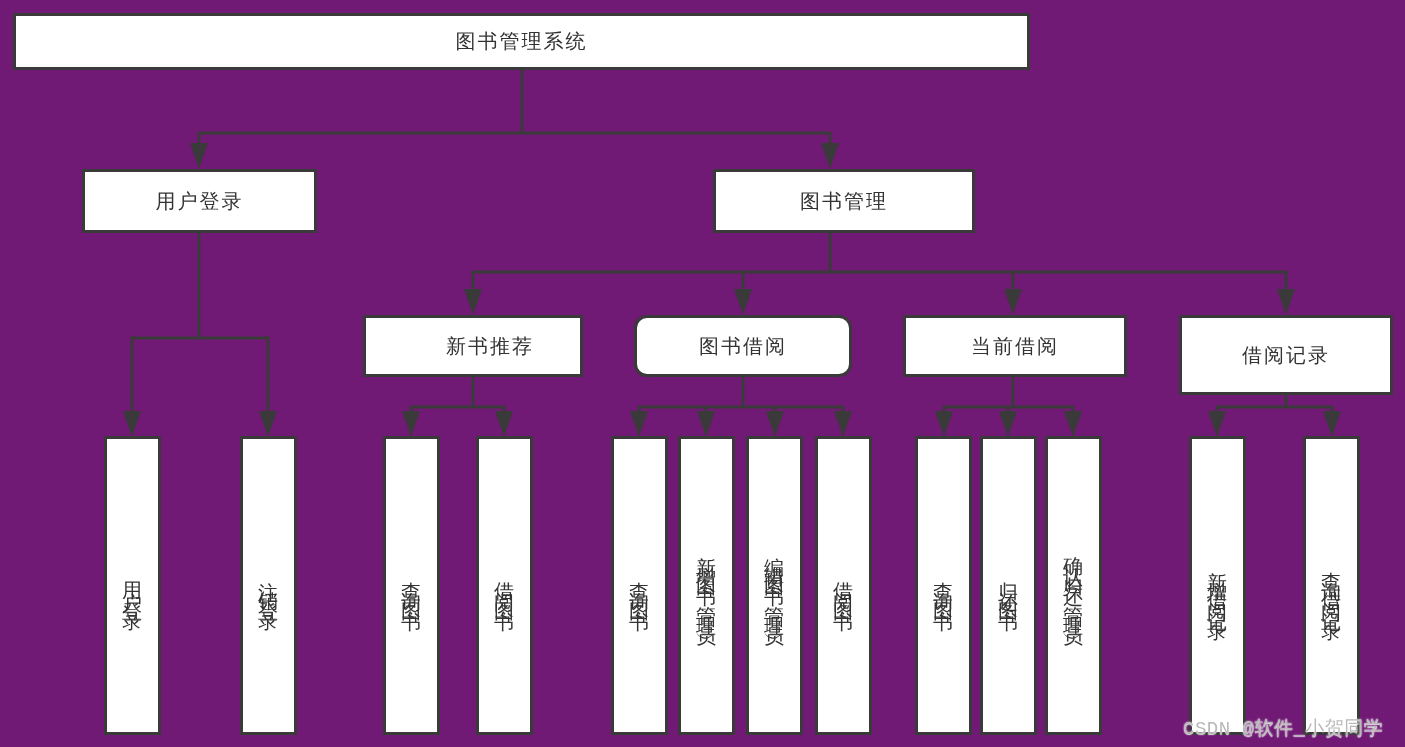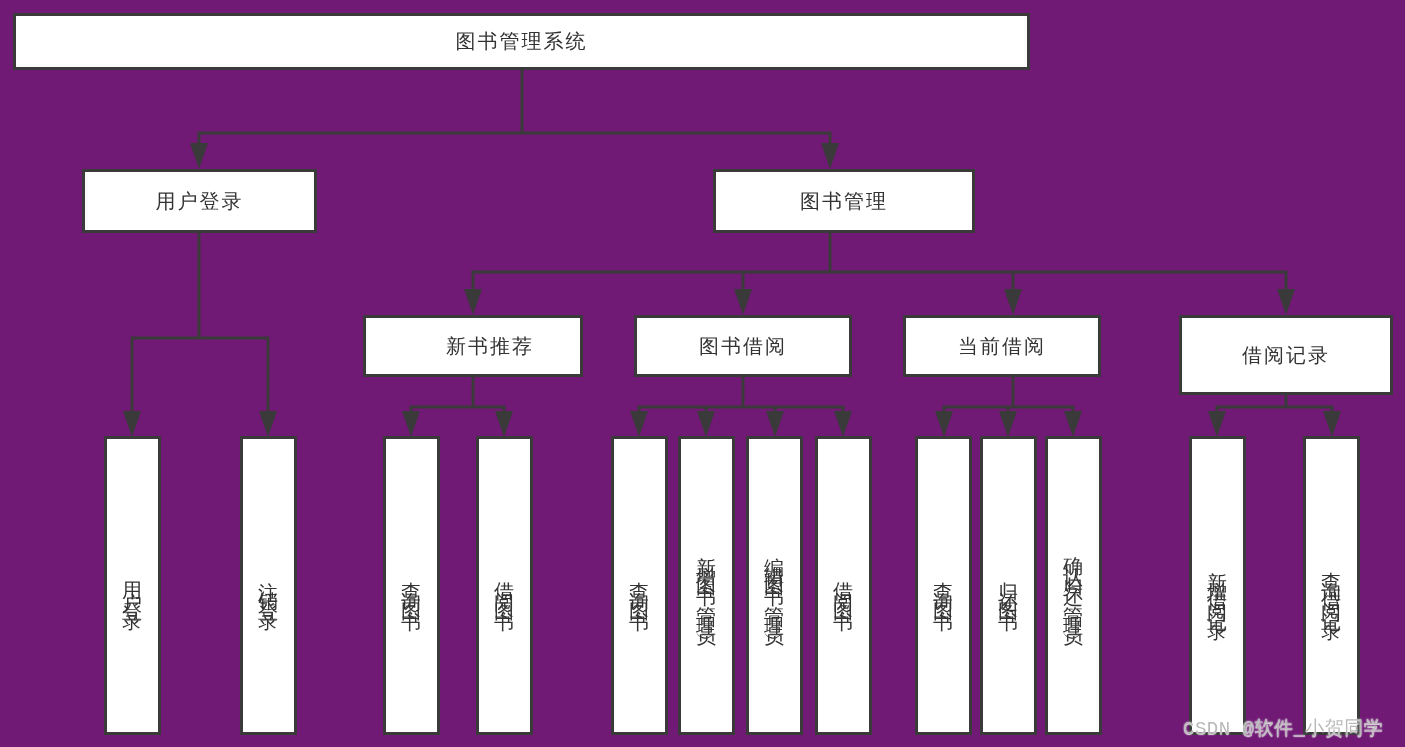--- a/index.html
+++ b/index.html
@@ -128,24 +128,24 @@
   <div class="node" style="left:82px; top:169px; width:235px; height:64px;">
     <span class="ht">用户登录</span>
   </div>
   <div class="node" style="left:713px; top:169px; width:262px; height:64px;">
     <span class="ht">图书管理</span>
   </div>
 
   <div class="node" style="left:363px; top:315px; width:220px; height:62px;padding-left:34px;">
     <span class="ht">新书推荐</span>
   </div>
-  <div class="node" style="left:634px; top:315px; width:218px; height:62px;">
+  <div class="node" style="left:634px; top:315px; width:218px; height:62px;border-radius:13px;">
     <span class="ht">图书借阅</span>
   </div>
-  <div class="node" style="left:903px; top:315px; width:198px; height:62px;">
+  <div class="node" style="left:903px; top:315px; width:224px; height:62px;">
     <span class="ht">当前借阅</span>
   </div>
   <div class="node" style="left:1179px; top:315px; width:214px; height:80px;">
     <span class="ht">借阅记录</span>
   </div>
 
   <div class="node" style="left:104px; top:436px; width:57px; height:299px;">
     <span class="vt">用户登录</span>
   </div>
   <div class="node" style="left:240px; top:436px; width:57px; height:299px;">

